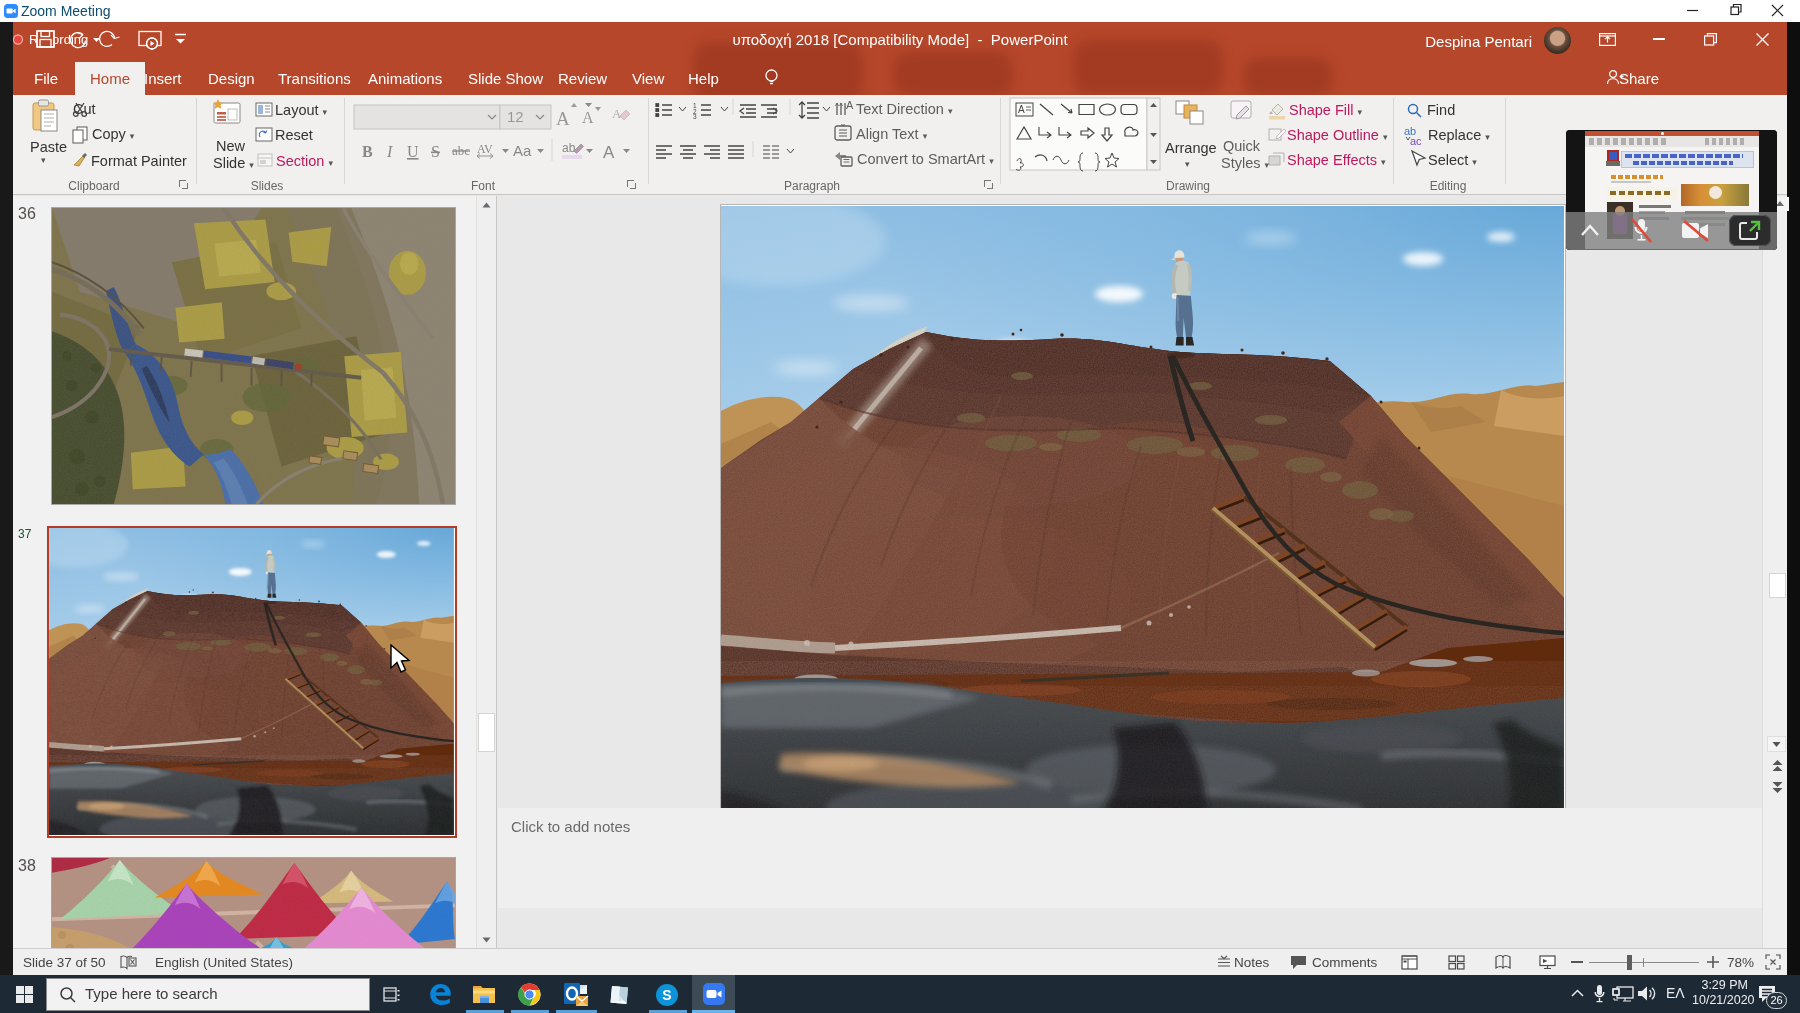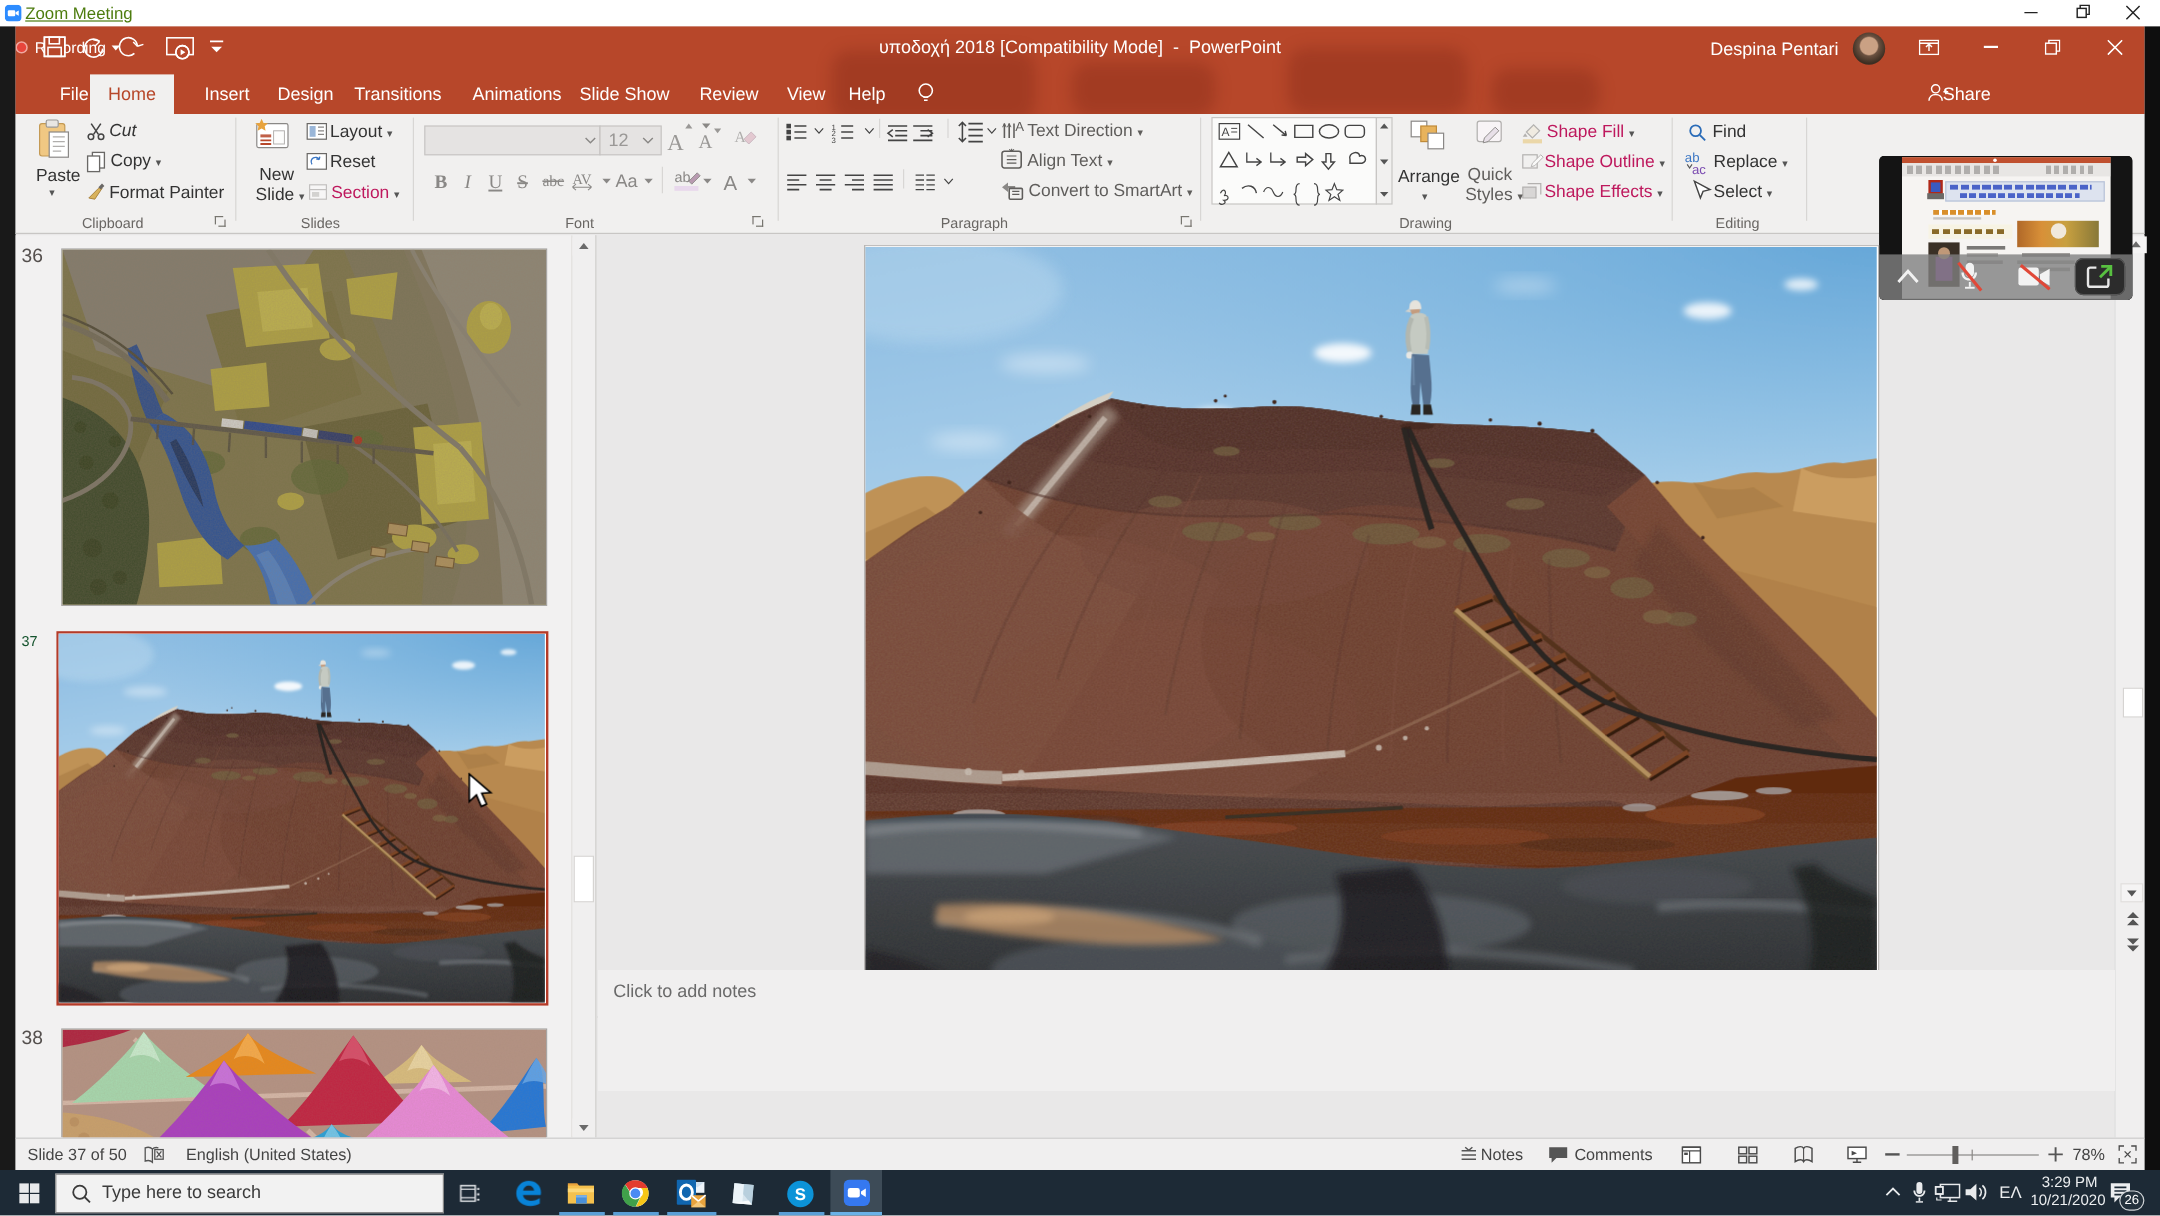--- a/index.html
+++ b/index.html
@@ -1,29 +1,29 @@
 <!DOCTYPE html>
 <html><head>
 <meta charset="utf-8">
 <style>
 * { margin:0; padding:0; box-sizing:border-box; }
 html,body { width:1800px; height:1013px; font-family:"Liberation Sans",sans-serif; overflow:hidden; background:#e9e8e8; position:relative; }
 .abs { position:absolute; }
 
 #zoombar { left:0; top:0; width:1800px; height:22px; background:#fff; }
-#zoombar .ztxt { left:21px; top:3px; font-size:14px; color:#4d7c0f;text-decoration:underline; }
+#zoombar .ztxt { left:21px; top:3px; font-size:14px; color:#0c4a6e; }
 
 #stripL { left:0; top:22px; width:13px; height:953px; background:#191919; }
 #stripR { left:1787px; top:22px; width:13px; height:953px; background:#0e0e0e; }
 
 #redbar { left:13px; top:22px; width:1774px; height:73px; background:#b7472a; overflow:hidden; }
 #redbar .blotch { position:absolute; background:rgba(90,18,8,0.22); border-radius:16px; filter:blur(6px); }
 #titletxt { left:0; right:0; top:9px; text-align:center; color:#fff; font-size:15px; }
 
-.tab { position:absolute; top:40px; height:33px; color:#fff; font-size:15px; line-height:33px; text-align:right; }
+.tab { position:absolute; top:40px; height:33px; color:#fff; font-size:15px; line-height:33px; text-align:left; }
 #hometab { left:62px; top:40px; width:70px; height:33px; background:#f1f0ef; color:#b7472a; font-size:15px; line-height:33px; text-align:center; }
 
 #ribbon { left:13px; top:95px; width:1774px; height:100px; background:#f1f0ef; border-bottom:1px solid #c8c6c4; }
 .gsep { position:absolute; top:3px; width:1px; height:86px; background:#d8d6d4; }
 .glabel { position:absolute; top:84px; font-size:12px; color:#696663; width:120px; text-align:center; }
 .launch { position:absolute; top:85px; width:10px; height:10px; }
 .launch:before { content:""; position:absolute; left:0; top:0; width:6px; height:6px; border-left:1.2px solid #77756f; border-top:1.2px solid #77756f; }
 .launch:after { content:""; position:absolute; left:3px; top:3px; width:5px; height:5px; border-right:1.4px solid #77756f; border-bottom:1.4px solid #77756f; }
 .btxt { position:absolute; font-size:14.5px; color:#333; white-space:nowrap; }
 .btxt.dis { color:#be185d; }
@@ -140,21 +140,21 @@
   <div class="glabel" style="left:21px">Clipboard</div>
   <div class="glabel" style="left:194px">Slides</div>
   <div class="glabel" style="left:410px">Font</div>
   <div class="glabel" style="left:739px">Paragraph</div>
   <div class="glabel" style="left:1115px">Drawing</div>
   <div class="glabel" style="left:1375px">Editing</div>
   <div class="launch" style="left:166px"></div>
   <div class="launch" style="left:614px"></div>
   <div class="launch" style="left:971px"></div>
   <div class="btxt" style="left:17px;top:44px;">Paste</div>
-  <div class="btxt" style="left:78px;top:6px;font-style:italic;">Cut</div>
+  <div class="btxt" style="left:60px;top:6px;">Cut</div>
   <div class="btxt drop" style="left:79px;top:31px;">Copy</div>
   <div class="btxt" style="left:78px;top:58px;">Format Painter</div>
   <div class="btxt" style="left:203px;top:43px;">New</div>
   <div class="btxt drop" style="left:200px;top:60px;">Slide</div>
   <div class="btxt drop" style="left:262px;top:7px;">Layout</div>
   <div class="btxt" style="left:262px;top:32px;">Reset</div>
   <div class="btxt dis drop" style="left:263px;top:58px;">Section</div>
   <div class="btxt" style="left:843px;top:6px;color:#5f5d5b">Text Direction <span style="font-size:9px">▾</span></div>
   <div class="btxt" style="left:843px;top:31px;color:#5f5d5b">Align Text <span style="font-size:9px">▾</span></div>
   <div class="btxt" style="left:844px;top:56px;color:#5f5d5b">Convert to SmartArt <span style="font-size:9px">▾</span></div>

